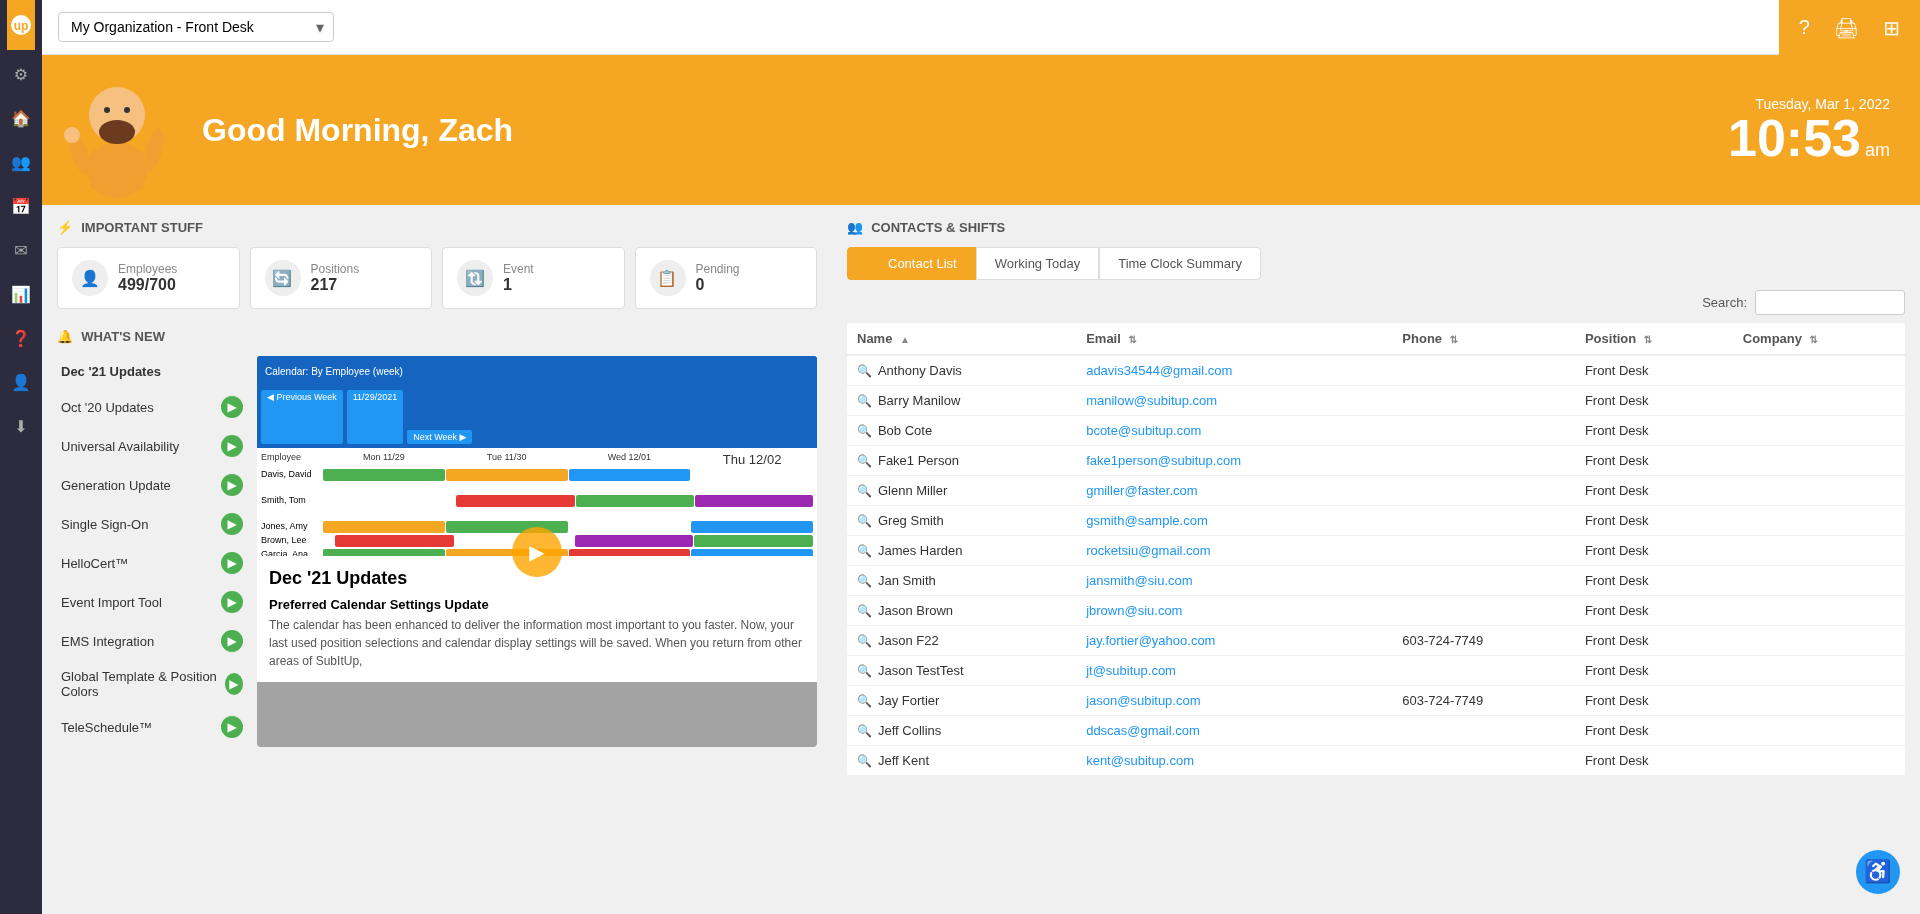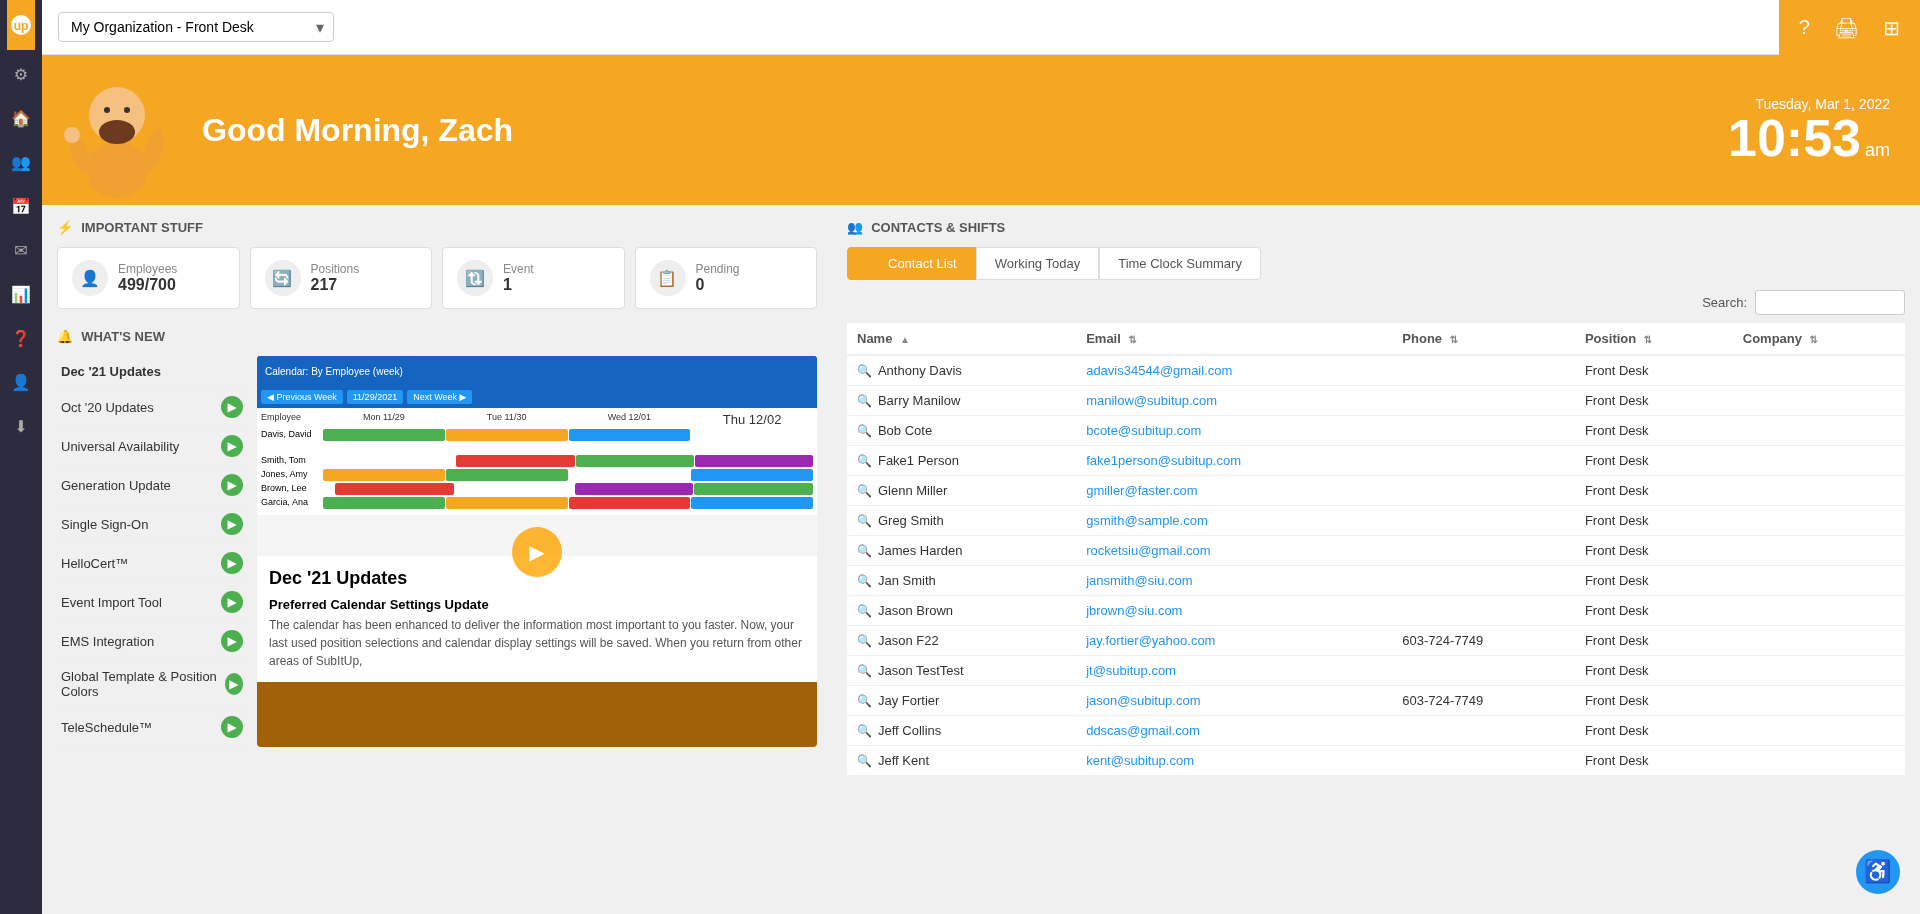--- a/index.html
+++ b/index.html
@@ -203,21 +203,21 @@
       background: #4caf50;
       border-radius: 50%;
       display: flex;
       align-items: center;
       justify-content: center;
       color: white;
       font-size: 12px;
     }
     .news-content {
       flex: 1;
-      background: #a16207;
+      background: #a3a3a3;
       border-radius: 4px;
       overflow: hidden;
       position: relative;
     }
     .news-video-placeholder {
       width: 100%;
       height: 200px;
       background: #2a2a3e;
       display: flex;
       align-items: center;
@@ -546,42 +546,42 @@
         <div class="news-content">
 
           <div class="news-video-placeholder">
             <div class="mini-schedule">
               <div class="mini-schedule-header">
                 <span style="color:white; font-size:10px;">Calendar: By Employee (week)</span>
               </div>
               <div style="background:#1565c0; padding:4px; display:flex; gap:4px; flex-wrap:wrap;">
                 <span style="background:#2196f3; padding:2px 6px; border-radius:2px; color:white; font-size:9px;">◀ Previous Week</span>
                 <span style="background:#2196f3; padding:2px 6px; border-radius:2px; color:white; font-size:9px;">11/29/2021</span>
-                <span style="background:#2196f3; padding:2px 6px; border-radius:2px; color:white; font-size:9px;">Next Week ▶</span>
+                <span style="background:#2196f3; padding:2px 6px; border-radius:2px; color:white; font-size:9px;margin-top:40px;">Next Week ▶</span>
               </div>
               <div style="background:white; padding:4px;">
                 <div style="display:flex; gap:2px; margin-bottom:2px;">
                   <div style="width:60px; font-size:9px; color:#333;">Employee</div>
                   <div style="flex:1; display:flex; gap:1px;">
                     <div style="flex:1; text-align:center; font-size:9px; color:#333;">Mon 11/29</div>
                     <div style="flex:1; text-align:center; font-size:9px; color:#333;">Tue 11/30</div>
                     <div style="flex:1; text-align:center; font-size:9px; color:#333;">Wed 12/01</div>
                     <div style="flex:1; text-align:center; font-size:13px; color:#333;">Thu 12/02</div>
                   </div>
                 </div>
                 <div style="display:flex; gap:2px; margin-bottom:14px;">
                   <div style="width:60px; font-size:9px;">Davis, David</div>
                   <div style="flex:1; display:flex; gap:1px;">
                     <div style="flex:1; height:12px; background:#4caf50; border-radius:2px;"></div>
                     <div style="flex:1; height:12px; background:#f5a623; border-radius:2px;"></div>
                     <div style="flex:1; height:12px; background:#2196f3; border-radius:2px;"></div>
                     <div style="flex:1; height:12px;"></div>
                   </div>
                 </div>
-                <div style="display:flex; gap:16px; margin-bottom:2px;">
+                <div style="display:flex; gap:16px; margin-bottom:14px;">
                   <div style="width:60px; font-size:9px;">Smith, Tom</div>
                   <div style="flex:1; display:flex; gap:1px;">
                     <div style="flex:1; height:12px;"></div>
                     <div style="flex:1; height:12px; background:#e53935; border-radius:2px;"></div>
                     <div style="flex:1; height:12px; background:#4caf50; border-radius:2px;"></div>
                     <div style="flex:1; height:12px; background:#9c27b0; border-radius:2px;"></div>
                   </div>
                 </div>
                 <div style="display:flex; gap:2px; margin-bottom:2px;">
                   <div style="width:60px; font-size:9px;">Jones, Amy</div>

